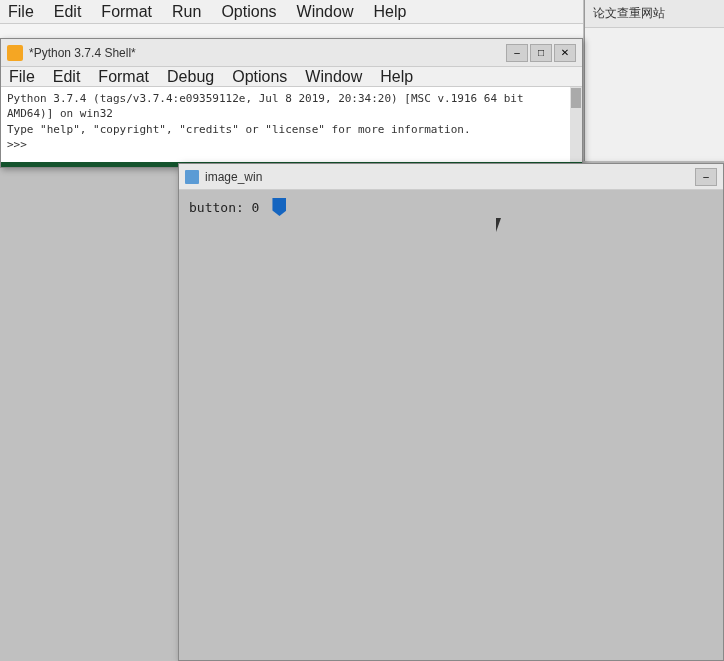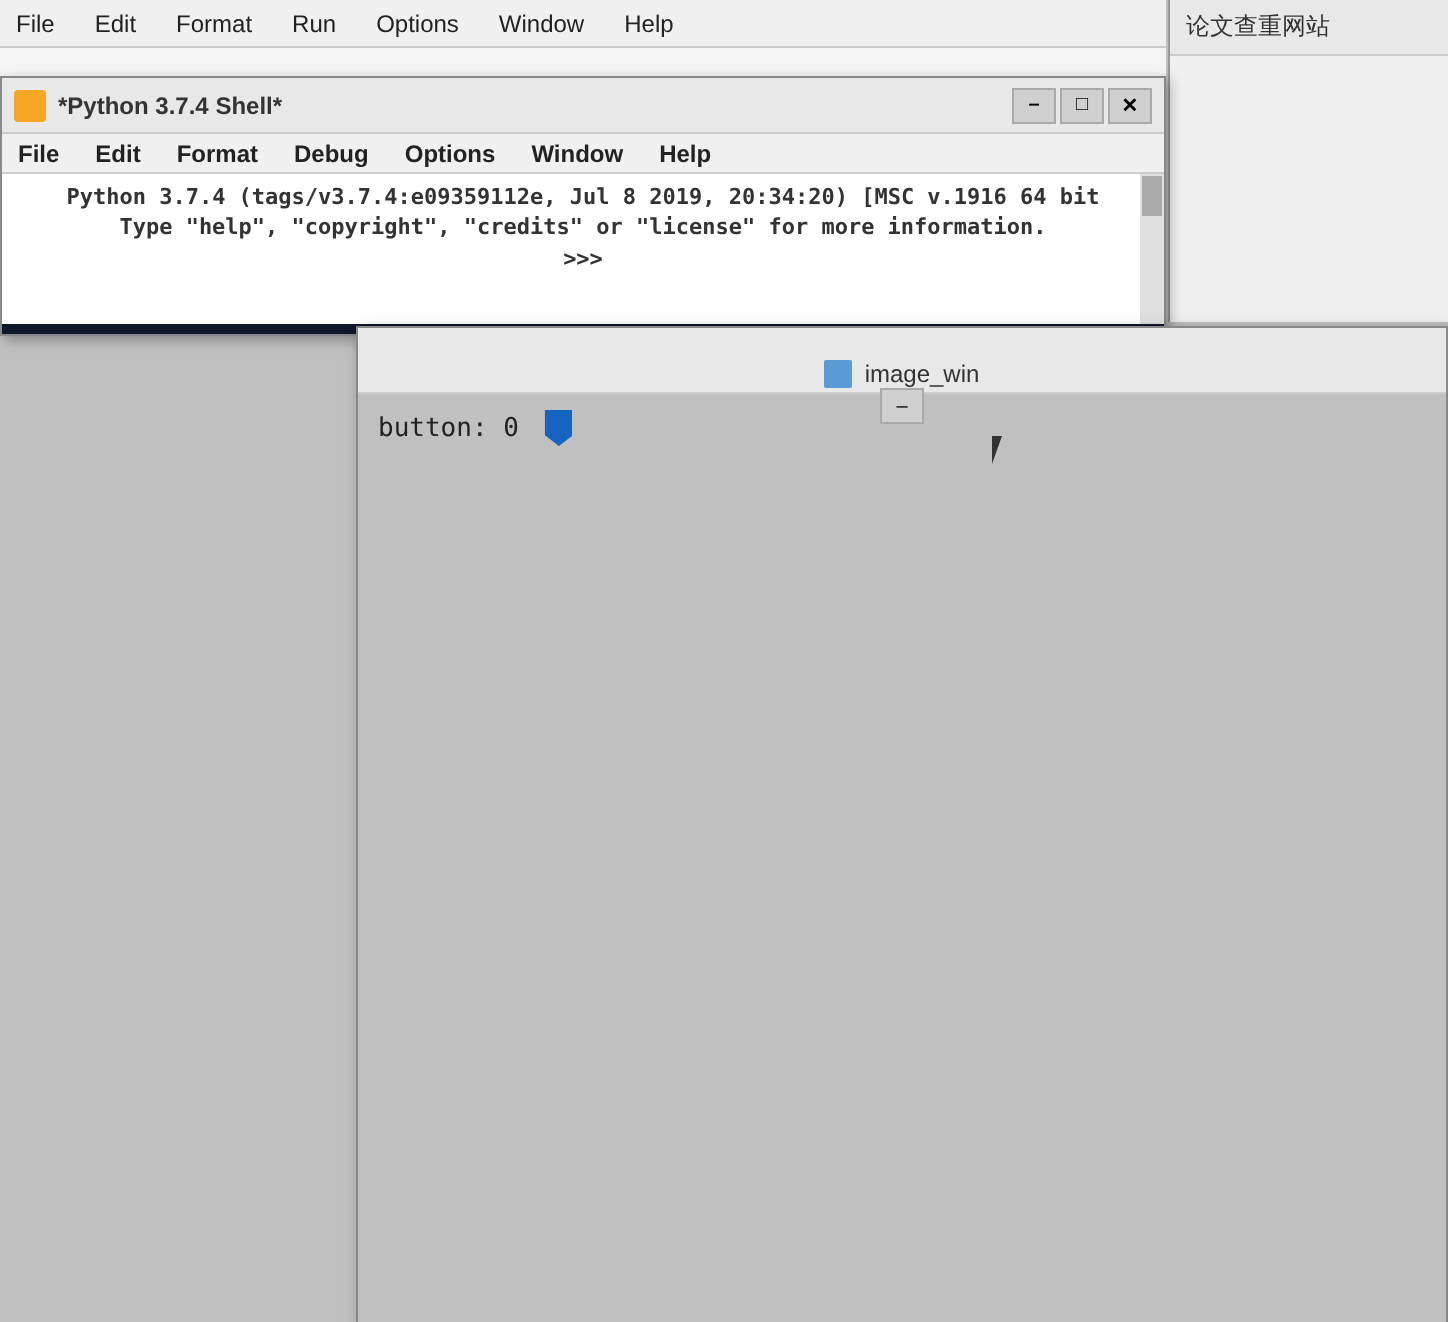--- a/index.html
+++ b/index.html
@@ -76,21 +76,21 @@
     .idle-editor-menubar {
       display: flex;
       align-items: center;
       height: 24px;
       background: #f0f0f0;
       border-bottom: 1px solid #ccc;
       padding: 0 4px;
       gap: 12px;
     }
     .menu-item {
-      font-size: 12px;
+      font-size: 16px;
       color: #222;
       cursor: pointer;
       padding: 2px 4px;
     }
     .idle-editor-content {
       background: #1e1e1e;
       height: 16px;
       padding: 2px 4px;
       margin-top: 44px;
     }
@@ -100,24 +100,23 @@
       color: #d4d4d4;
     }
 
     
     .shell-window {
       position: absolute;
       top: 38px;
       left: 0;
       width: 583px;
       height: 130px;
-      background: #0f172a;
+      background: #14532d;
       border: 1px solid #888;
       box-shadow: 2px 2px 6px rgba(0,0,0,0.3);
-      font-weight: bold;
     }
     .window-titlebar {
       display: flex;
       align-items: center;
       height: 28px;
       background: #e8e8e8;
       border-bottom: 1px solid #ccc;
       padding: 0 6px;
       justify-content: space-between;
     }
@@ -159,21 +158,20 @@
       border-bottom: 1px solid #ccc;
       padding: 0 4px;
       gap: 10px;
       align-items: center;
     }
     .shell-content {
       background: #ffffff;
       height: 75px;
       padding: 4px 6px;
       overflow: hidden;
-      text-align: center;
     }
     .shell-line {
       font-family: Consolas, monospace;
       font-size: 11px;
       color: #333;
       line-height: 1.4;
     }
     .shell-line.restart { color: #666; }
 
     
@@ -202,23 +200,22 @@
       background: #c0c0c0;
       border: 1px solid #888;
       box-shadow: 3px 3px 8px rgba(0,0,0,0.4);
     }
     .image-win-titlebar {
       display: flex;
       align-items: center;
       height: 26px;
       background: #e8e8e8;
       border-bottom: 1px solid #ccc;
-      padding: 16px 6px;
+      padding: 0 6px;
       justify-content: space-between;
-      flex-direction: column;
     }
     .image-win-title-left {
       display: flex;
       align-items: center;
       gap: 6px;
     }
     .image-win-icon {
       width: 14px;
       height: 14px;
       background: #5b9bd5;
@@ -315,20 +312,21 @@
     <span class="menu-item">File</span>
     <span class="menu-item">Edit</span>
     <span class="menu-item">Format</span>
     <span class="menu-item">Debug</span>
     <span class="menu-item">Options</span>
     <span class="menu-item">Window</span>
     <span class="menu-item">Help</span>
   </div>
   <div class="shell-content">
     <div class="shell-line">Python 3.7.4 (tags/v3.7.4:e09359112e, Jul  8 2019, 20:34:20) [MSC v.1916 64 bit</div>
+    <div class="shell-line">AMD64)] on win32</div>
     <div class="shell-line">Type "help", "copyright", "credits" or "license" for more information.</div>
     <div class="shell-line">&gt;&gt;&gt; </div>
   </div>
   <div class="shell-scrollbar">
     <div class="shell-scrollbar-thumb"></div>
   </div>
 </div>
 
 <div class="image-win">
   <div class="image-win-titlebar">

